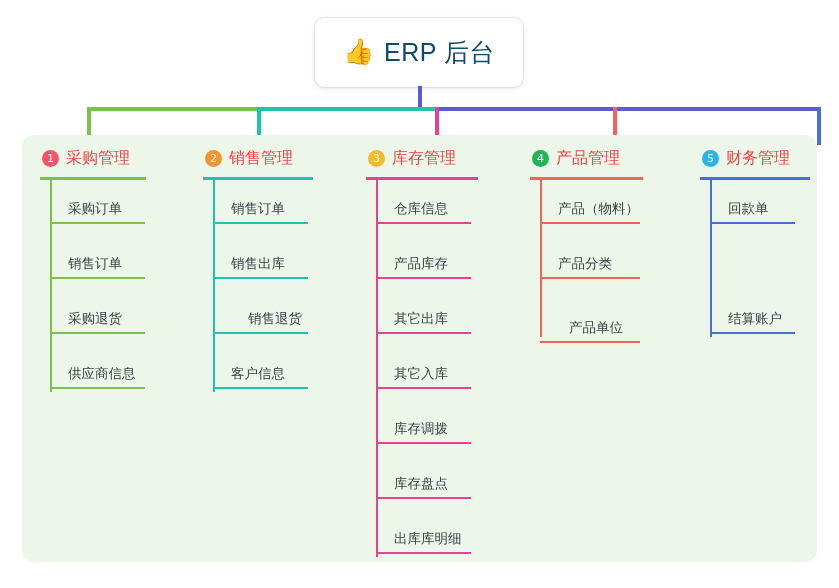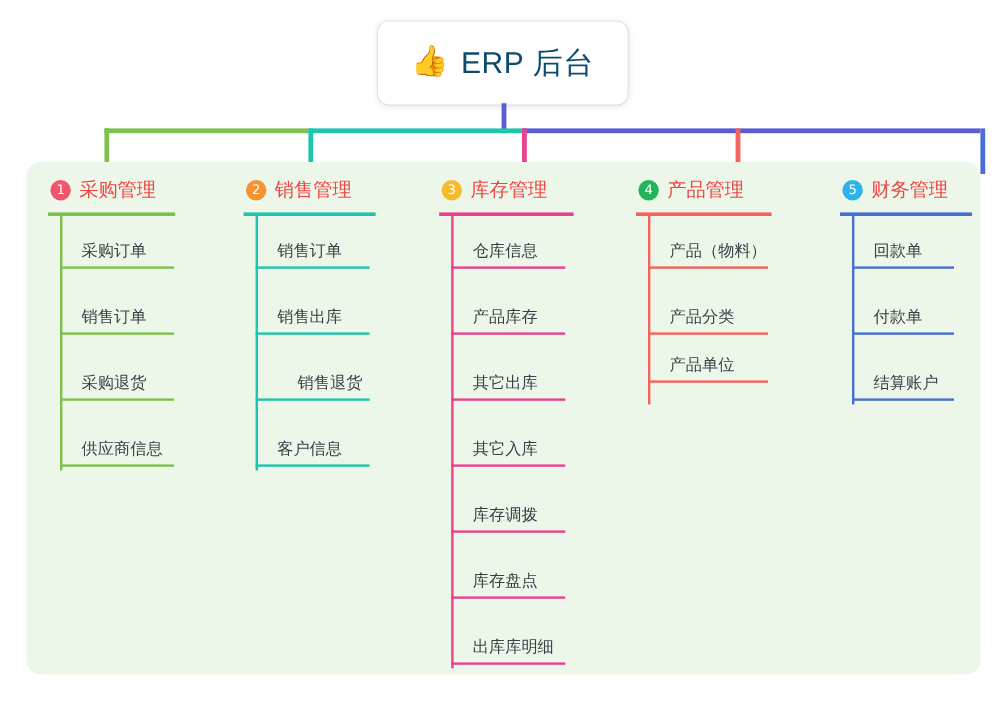--- a/index.html
+++ b/index.html
@@ -249,38 +249,34 @@
       <div class="head-rule" style="width: 113px; background: rgb(244, 98, 92); top: 26px; position: absolute;"></div>
       <div class="spine" style="background: rgb(244, 98, 92); top: 35px; height: 157px;"></div>
       <div class="leaf" style="top: 55px; width: 100px;">
         <span class="leaf-label">产品（物料）</span>
         <div class="leaf-rule" style="background: rgb(244, 98, 92);"></div>
       </div>
       <div class="leaf" style="top: 110px; width: 100px;">
         <span class="leaf-label">产品分类</span>
         <div class="leaf-rule" style="background: rgb(244, 98, 92);"></div>
       </div>
-      <div class="leaf" style="top: 150px; width: 100px;">
+      <div class="leaf" style="top: 174px; width: 100px; text-align: center;">
         <span class="leaf-label">产品单位</span>
         <div class="leaf-rule" style="background: rgb(244, 98, 92);"></div>
       </div>
     </div>
     <div class="column" style="left: 700px;">
       <div class="col-head">
         <span class="badge" style="background: rgb(42, 180, 232);">5</span>
         <span class="col-title">财务管理</span>
       </div>
       <div class="head-rule" style="width: 110px; background: rgb(74, 111, 212); top: 26px; position: absolute;"></div>
       <div class="spine" style="background: rgb(74, 111, 212); top: 35px; height: 157px;"></div>
       <div class="leaf" style="top: 55px; width: 85px;">
         <span class="leaf-label">回款单</span>
         <div class="leaf-rule" style="background: rgb(74, 111, 212);"></div>
       </div>
-      <div class="leaf" style="top: 110px; width: 85px;">
-        <span class="leaf-label">付款单</span>
-        <div class="leaf-rule" style="background: rgb(74, 111, 212);"></div>
-      </div>
       <div class="leaf" style="top: 165px; width: 85px;">
         <span class="leaf-label">结算账户</span>
         <div class="leaf-rule" style="background: rgb(74, 111, 212);"></div>
       </div>
     </div>
   </div>
 
 </body></html>

